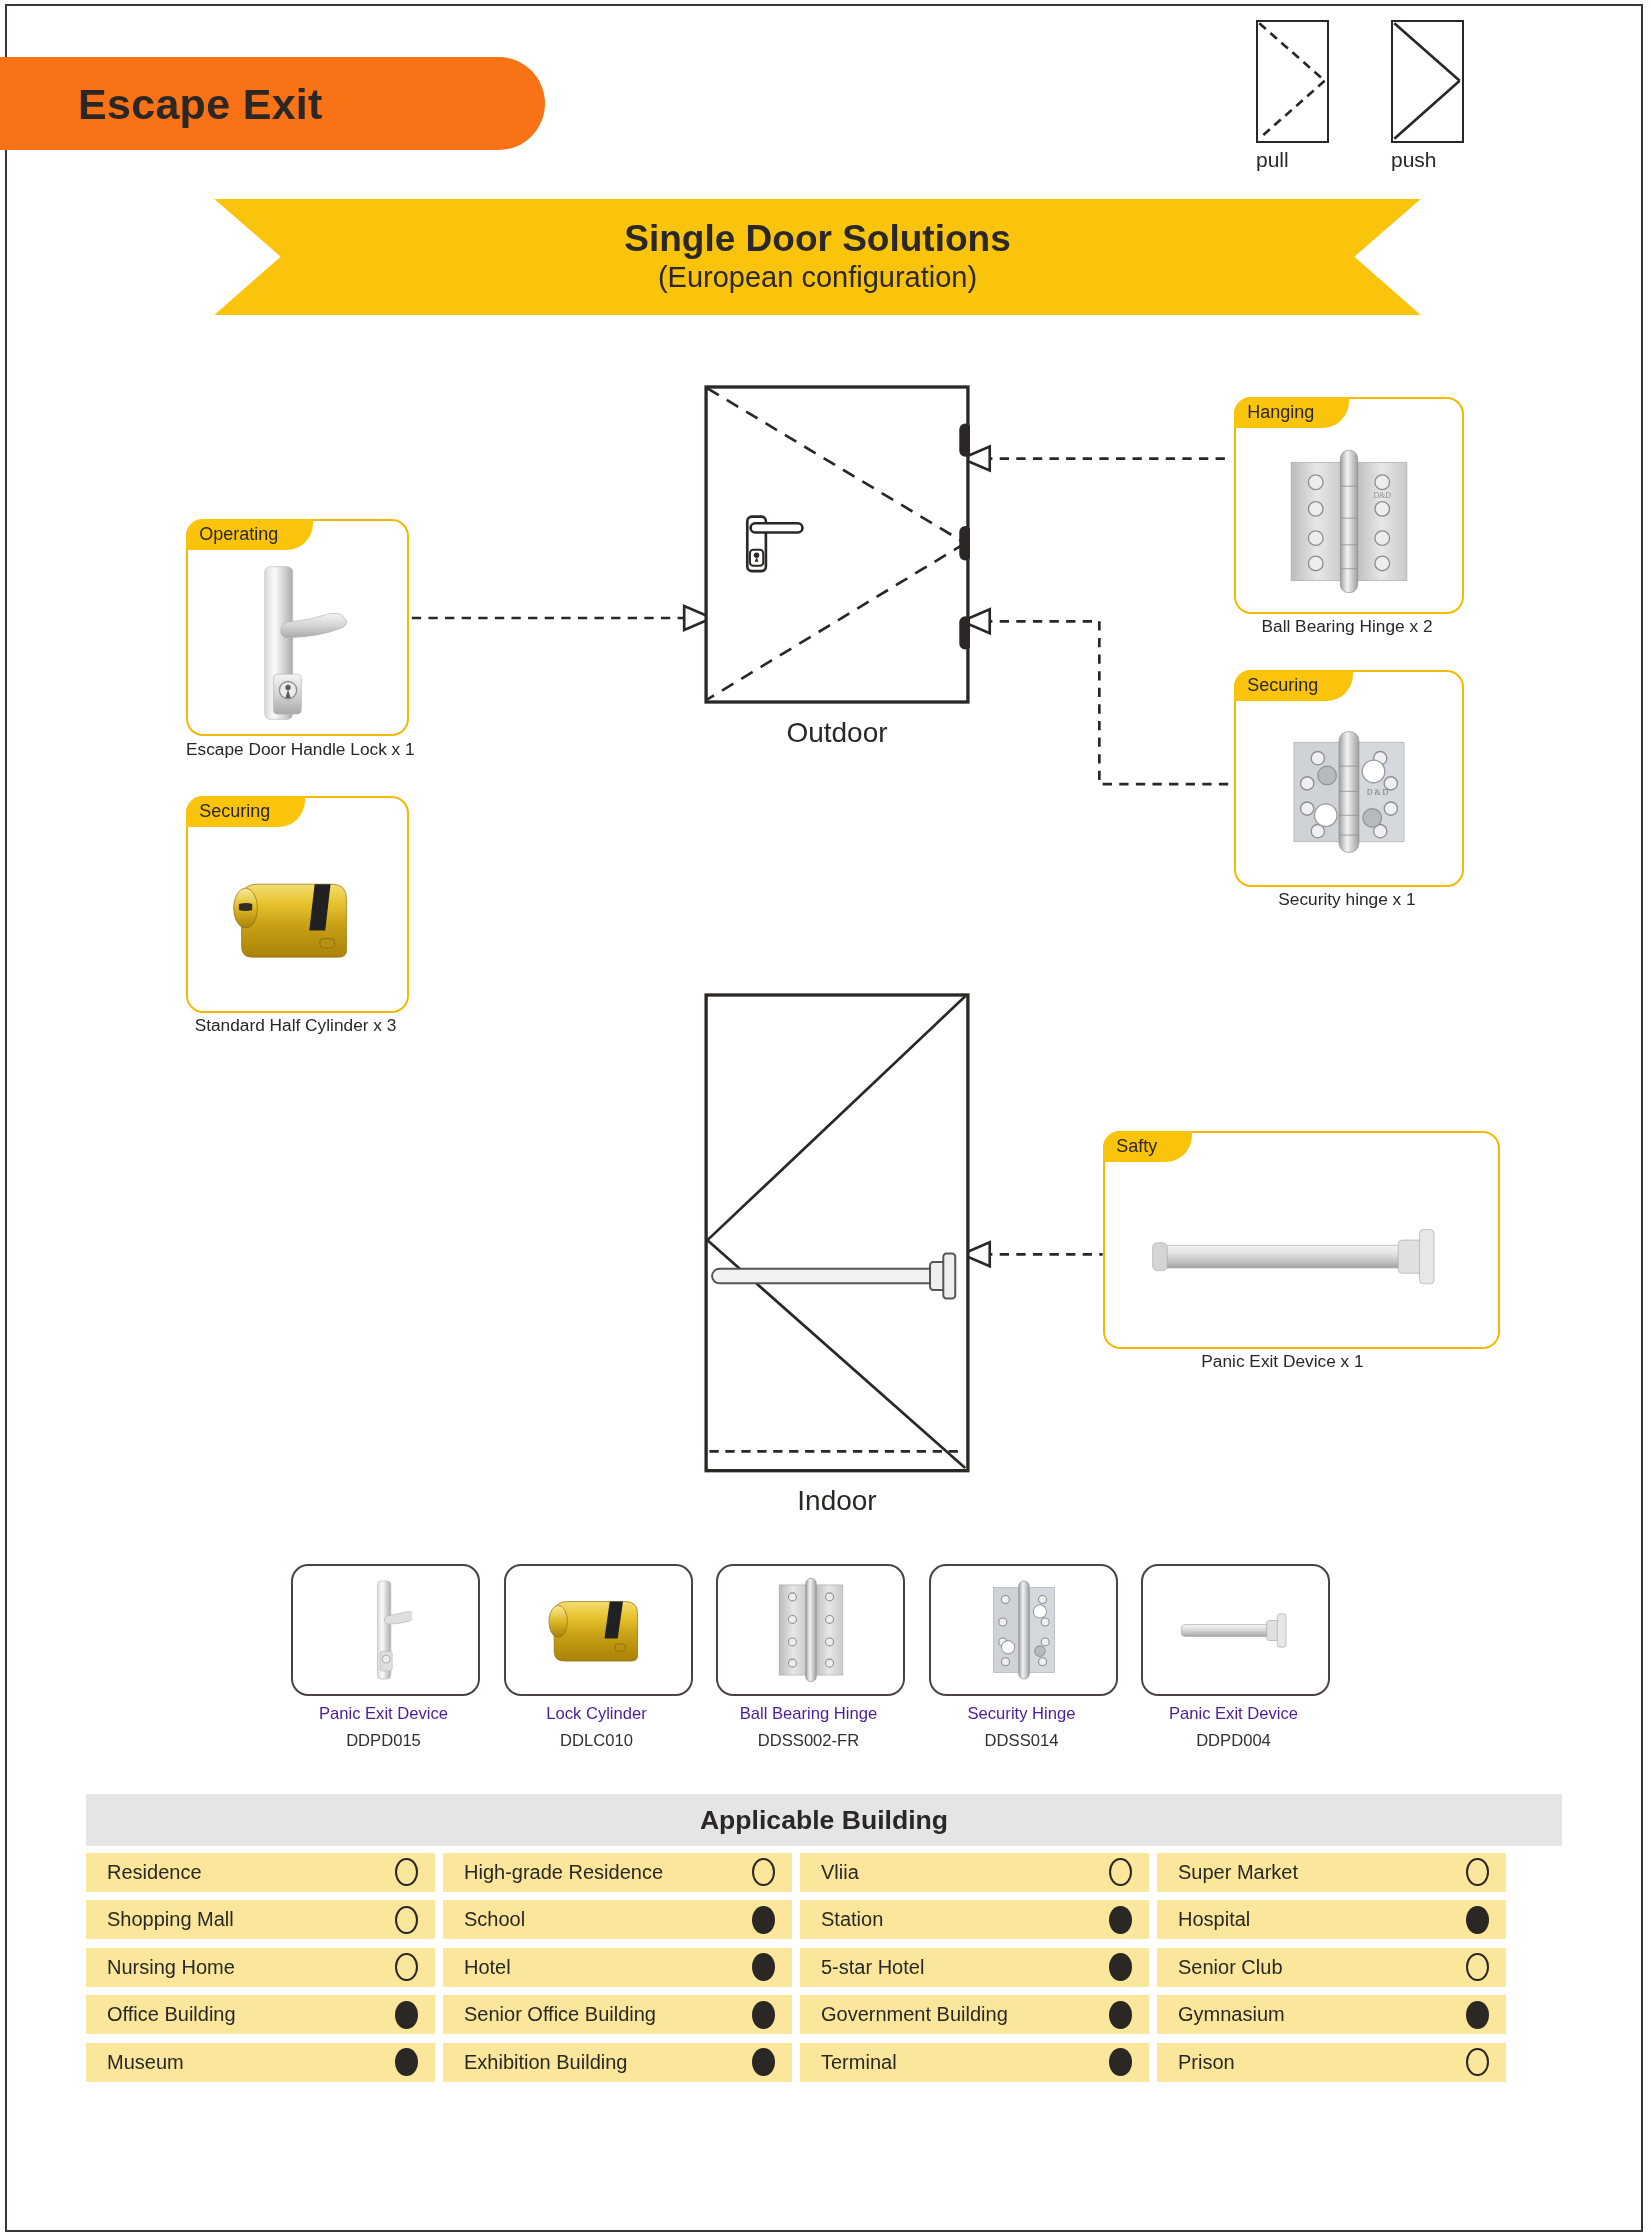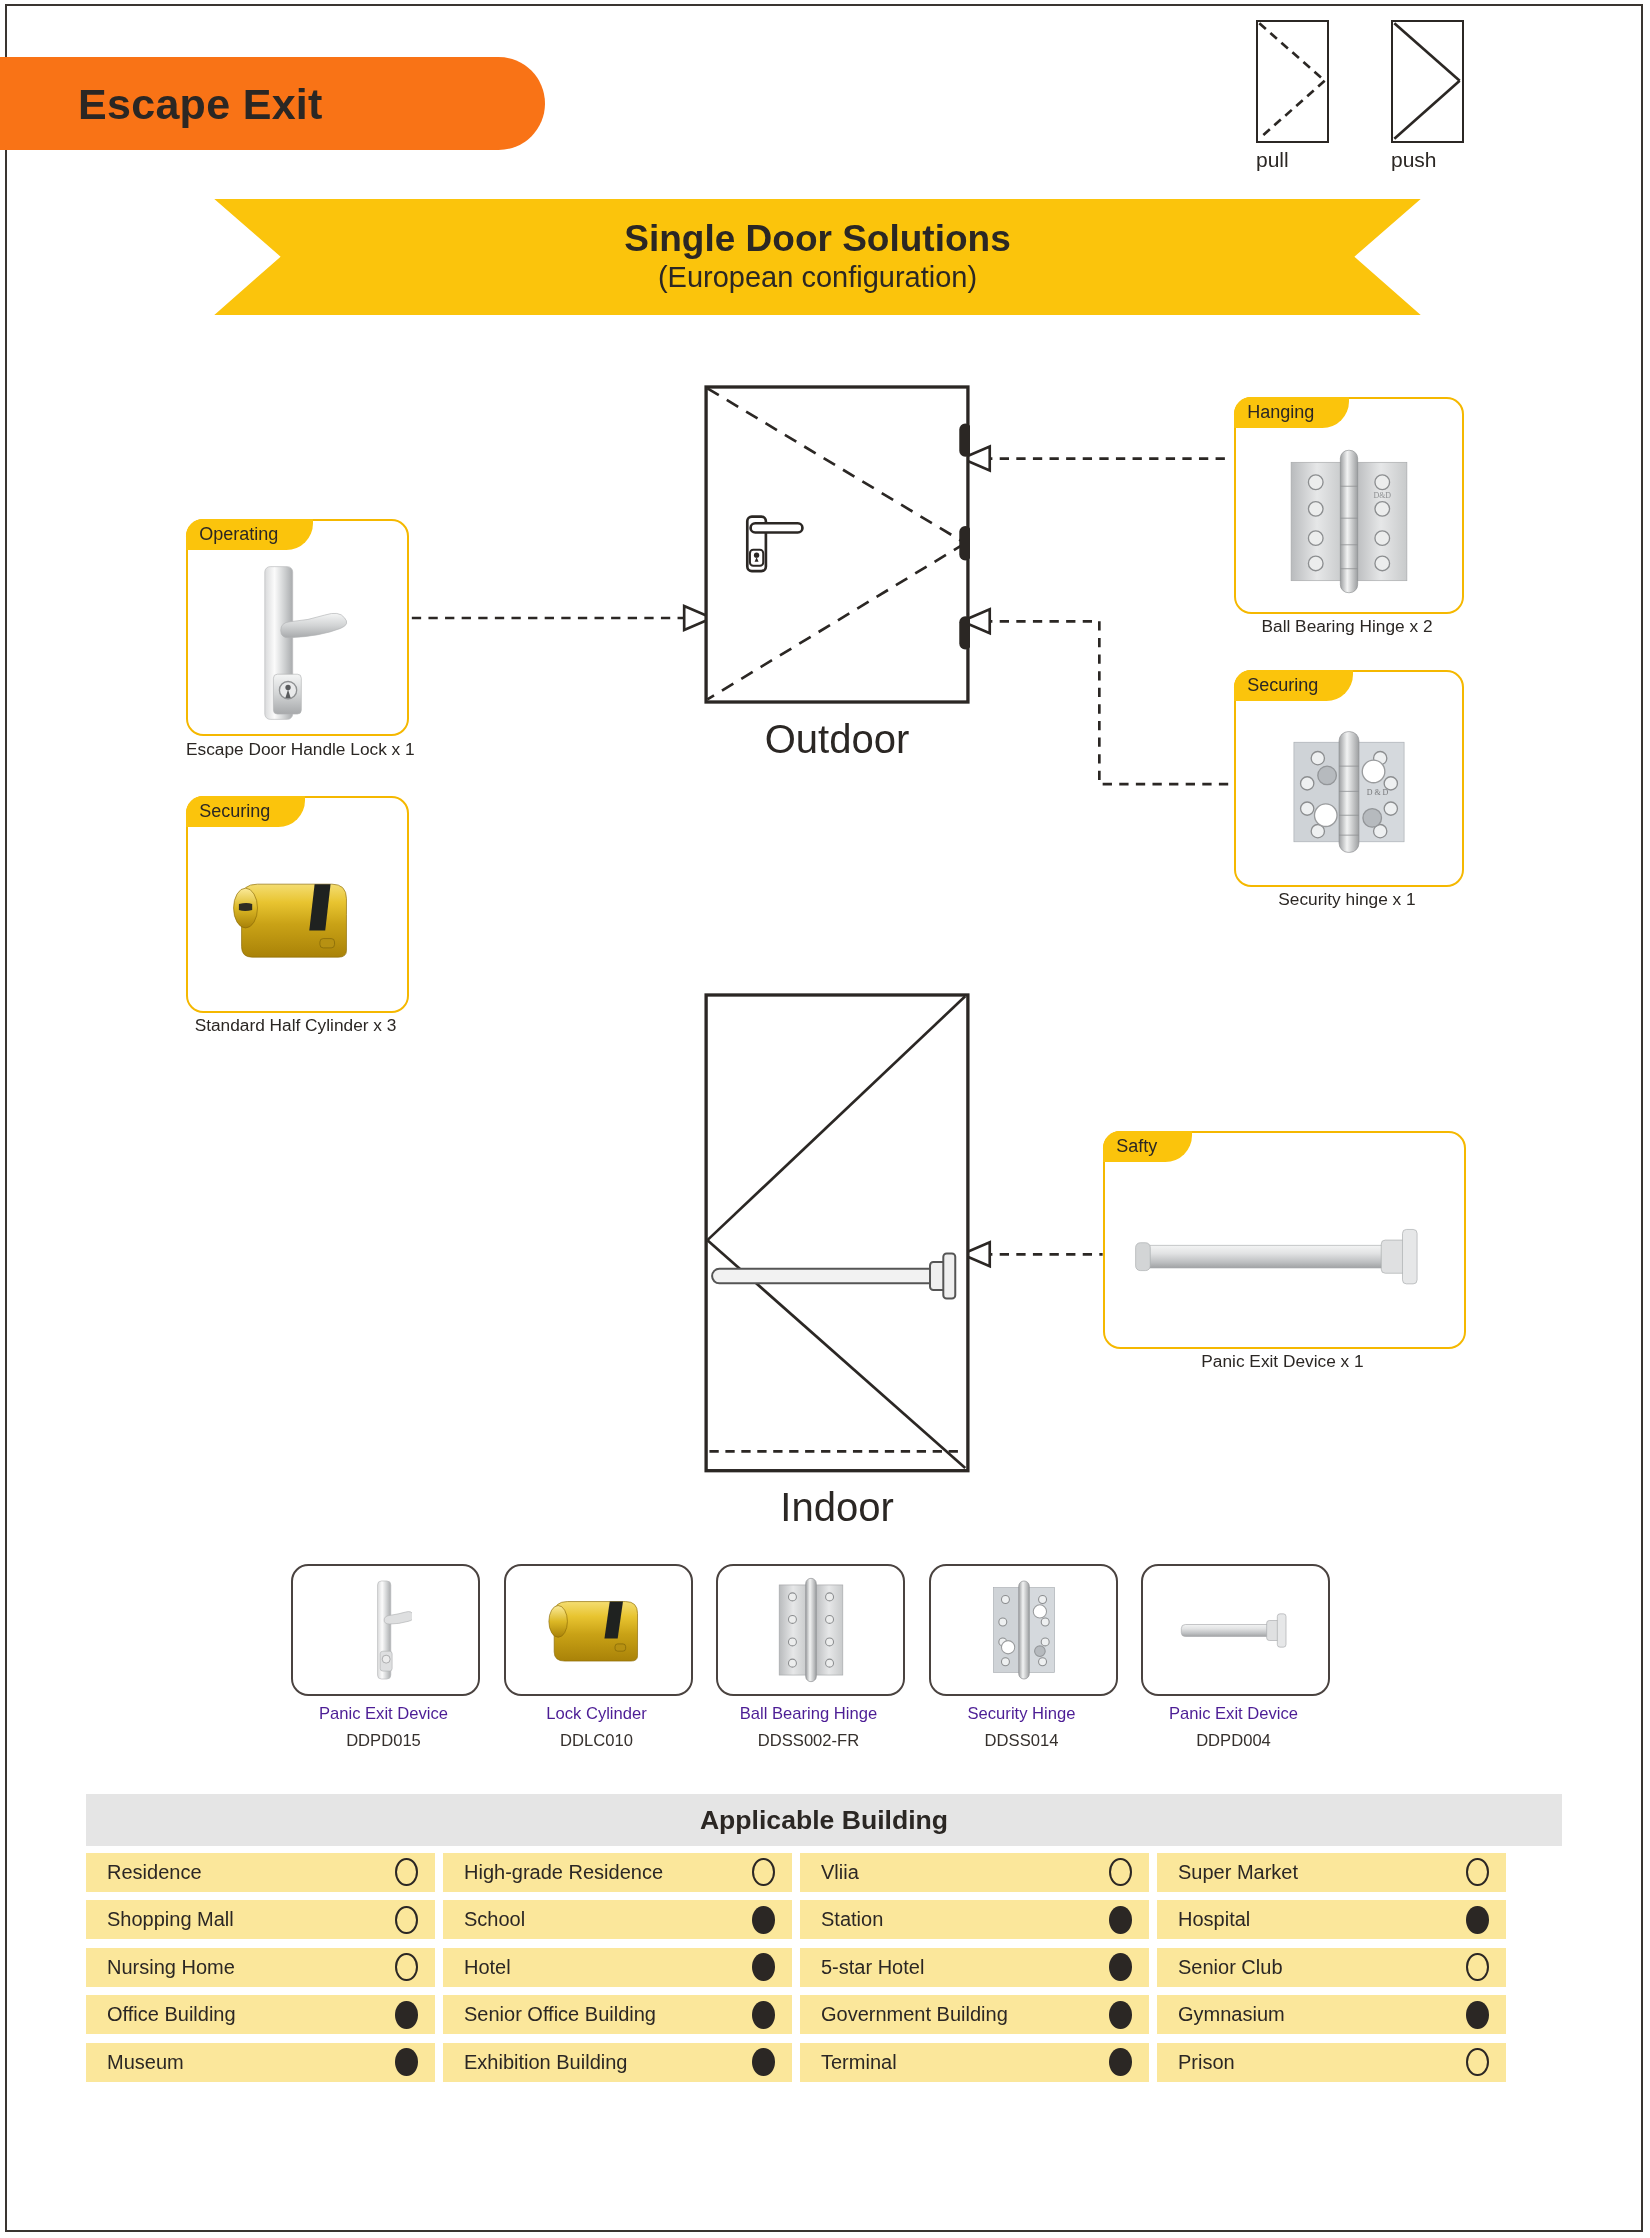--- a/index.html
+++ b/index.html
@@ -62,21 +62,21 @@
   .card .art{
     position:absolute;left:0;right:0;top:31px;bottom:0;
     display:flex;align-items:center;justify-content:center;
   }
   .cap{
     position:absolute;text-align:center;font-size:17.3px;color:#2b2724;white-space:nowrap;
   }
   
   .door-wrap{position:absolute;}
   .door-label{
-    position:absolute;width:100%;text-align:center;font-size:40px;color:#2b2724;
+    position:absolute;width:100%;text-align:center;font-size:28px;color:#2b2724;
     font-family:"Liberation Sans", sans-serif;
   }
   
   .thumbs{position:absolute;left:291px;top:1564px;width:1076px;height:206px;}
   .thumb{
     position:absolute;width:185px;height:128px;top:0;
     border:2px solid #4a4340;border-radius:17.3px;background:#fff;
     display:flex;align-items:center;justify-content:center;overflow:hidden;
   }
   .thumb-cap{
@@ -320,21 +320,21 @@
       <circle cx="70" cy="142" r="17" fill="#ffffff" stroke="#9a9c9e" stroke-width="2"></circle>
       <circle cx="142" cy="76" r="17" fill="#ffffff" stroke="#9a9c9e" stroke-width="2"></circle>
       <circle cx="72" cy="82" r="14" fill="#b6babe" stroke="#939699" stroke-width="2"></circle>
       <circle cx="140" cy="146" r="14" fill="#b6babe" stroke="#939699" stroke-width="2"></circle>
       <text x="148" y="112" font-size="12" fill="#77797b" text-anchor="middle" font-family="Liberation Serif, serif">D &amp; D</text>
     </svg>
   </div>
 </div>
 <div class="cap" style="left:1234px;top:889px;width:226px;">Security hinge x 1</div>
 
-<div class="card" style="left:1103px;top:1131px;width:359px;height:214px;">
+<div class="card" style="left:1103px;top:1131px;width:359px;height:214px;padding-left:34px;">
   <div class="tag">Safty</div>
   <div class="art">
     <svg width="312" height="80" viewBox="0 0 470 120">
       <defs>
         <linearGradient id="bar" x1="0" y1="0" x2="0" y2="1">
           <stop offset="0" stop-color="#f3f4f4"></stop>
             <stop offset="0.35" stop-color="#e2e3e4"></stop>
           <stop offset="0.75" stop-color="#bdbfc1"></stop>
             <stop offset="1" stop-color="#a0a2a4"></stop>
         </linearGradient>

